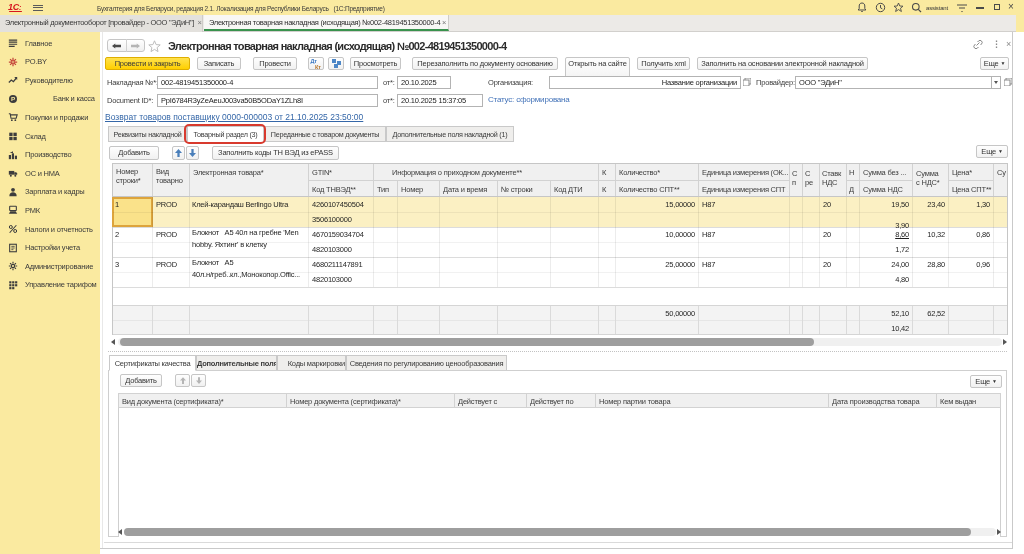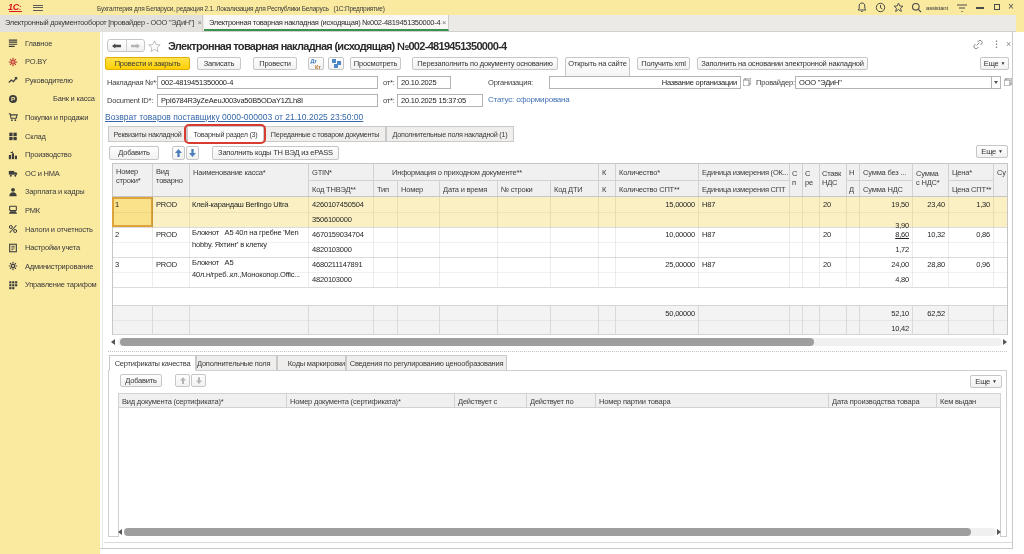--- a/index.html
+++ b/index.html
@@ -340,21 +340,21 @@
 <div class="a" style="left:309px;top:180px;width:64px;height:1px;background:#d2d2d2;"></div>
 <div class="a" style="left:374px;top:180px;width:224px;height:1px;background:#d2d2d2;"></div>
 <div class="a" style="left:599px;top:180px;width:16px;height:1px;background:#d2d2d2;"></div>
 <div class="a" style="left:616px;top:180px;width:82px;height:1px;background:#d2d2d2;"></div>
 <div class="a" style="left:699px;top:180px;width:90px;height:1px;background:#d2d2d2;"></div>
 <div class="a" style="left:847px;top:180px;width:12px;height:1px;background:#d2d2d2;"></div>
 <div class="a" style="left:860px;top:180px;width:52px;height:1px;background:#d2d2d2;"></div>
 <div class="a" style="left:949px;top:180px;width:44px;height:1px;background:#d2d2d2;"></div>
 <div class="a hc" style="left:112px;top:165px;width:39px;line-height:8.5px;">Номер<br>строки*</div>
 <div class="a hc" style="left:152px;top:165px;width:36px;line-height:8.5px;">Вид<br>товарно</div>
-<div class="a hc" style="left:189px;top:165px;width:118px;">Наименование касса*</div>
+<div class="a hc" style="left:189px;top:165px;width:118px;">Электронная товара*</div>
 <div class="a hc" style="left:308px;top:165px;width:64px;">GTIN*</div>
 <div class="a hc" style="left:308px;top:182px;width:64px;">Код ТНВЭД**</div>
 <div class="a hc" style="left:373px;top:165px;width:224px;padding-left:19px;">Информация о приходном документе**</div>
 <div class="a hc" style="left:373px;top:182px;width:23px;">Тип</div>
 <div class="a hc" style="left:397px;top:182px;width:41px;">Номер</div>
 <div class="a hc" style="left:439px;top:182px;width:57px;">Дата и время</div>
 <div class="a hc" style="left:497px;top:182px;width:52px;">№ строки</div>
 <div class="a hc" style="left:550px;top:182px;width:47px;">Код ДТИ</div>
 <div class="a hc" style="left:598px;top:165px;width:16px;">К</div>
 <div class="a hc" style="left:598px;top:182px;width:16px;">К</div>
@@ -433,21 +433,21 @@
 <div class="a cell num" style="left:615px;top:306px;width:83px;">50,00000</div>
 <div class="a cell num" style="left:859px;top:306px;width:53px;">52,10</div>
 <div class="a cell num" style="left:859px;top:321px;width:53px;">10,42</div>
 <div class="a cell num" style="left:912px;top:306px;width:36px;">62,52</div>
 <div class="a" style="left:118px;top:338px;width:884px;height:8px;background:#f0f0f0;border-radius:4px;"></div>
 <div class="a" style="left:120px;top:338px;width:694px;height:8px;background:#9e9e9e;border-radius:4px;"></div>
 <div class="a" style="left:111px;top:339px;width:0;height:0;border-top:3px solid transparent;border-bottom:3px solid transparent;border-right:4px solid #555;"></div>
 <div class="a" style="left:1003px;top:339px;width:0;height:0;border-top:3px solid transparent;border-bottom:3px solid transparent;border-left:4px solid #555;"></div>
 <div class="a" style="left:108px;top:351px;width:899px;height:0;border-top:1px dotted #c2c2c2;"></div>
 <div class="a" style="left:109px;top:355px;width:87px;height:16px;background:#fff;border:1px solid #c9c9c9;border-bottom:1px solid #fff;z-index:3;font-size:7.5px;letter-spacing:-0.25px;color:#3a3a3a;text-align:center;line-height:15px;white-space:nowrap;overflow:hidden;">Сертификаты качества</div>
-<div class="a" style="left:196px;top:355px;width:81px;height:16px;background:#efeeec;border:1px solid #c9c9c9;font-size:7.5px;letter-spacing:-0.25px;color:#3a3a3a;text-align:left;line-height:15px;white-space:nowrap;overflow:hidden;">Дополнительные поля</div>
+<div class="a" style="left:196px;top:355px;width:81px;height:16px;background:#efeeec;border:1px solid #c9c9c9;font-size:7.5px;letter-spacing:-0.25px;color:#3a3a3a;text-align:left;line-height:15px;white-space:nowrap;overflow:hidden;font-weight:bold;">Дополнительные поля</div>
 <div class="a" style="left:277px;top:355px;width:69px;height:16px;background:#efeeec;border:1px solid #c9c9c9;font-size:7.5px;letter-spacing:-0.25px;color:#3a3a3a;text-align:right;line-height:15px;white-space:nowrap;overflow:hidden;">Коды маркировки</div>
 <div class="a" style="left:346px;top:355px;width:161px;height:16px;background:#efeeec;border:1px solid #c9c9c9;font-size:7.5px;letter-spacing:-0.25px;color:#3a3a3a;text-align:center;line-height:15px;white-space:nowrap;overflow:hidden;">Сведения по регулированию ценообразования</div>
 <div class="a" style="left:108px;top:370px;width:899px;height:167px;border:1px solid #cfcfcf;background:#fff;z-index:1;"></div>
 <div class="a btn" style="left:120px;top:374px;width:42px;height:13px;z-index:2;">Добавить</div>
 <div class="a btn ctr" style="left:175px;top:374px;width:15px;height:13px;z-index:2;padding:0;">
     <svg width="6" height="7" viewBox="0 0 8 9">
       <path d="M4 0 L8 4.5 L5.3 4.5 L5.3 9 L2.7 9 L2.7 4.5 L0 4.5 Z" fill="#b5b5b5"></path>
     </svg>
   </div>
 <div class="a btn ctr" style="left:191px;top:374px;width:15px;height:13px;z-index:2;padding:0;">

